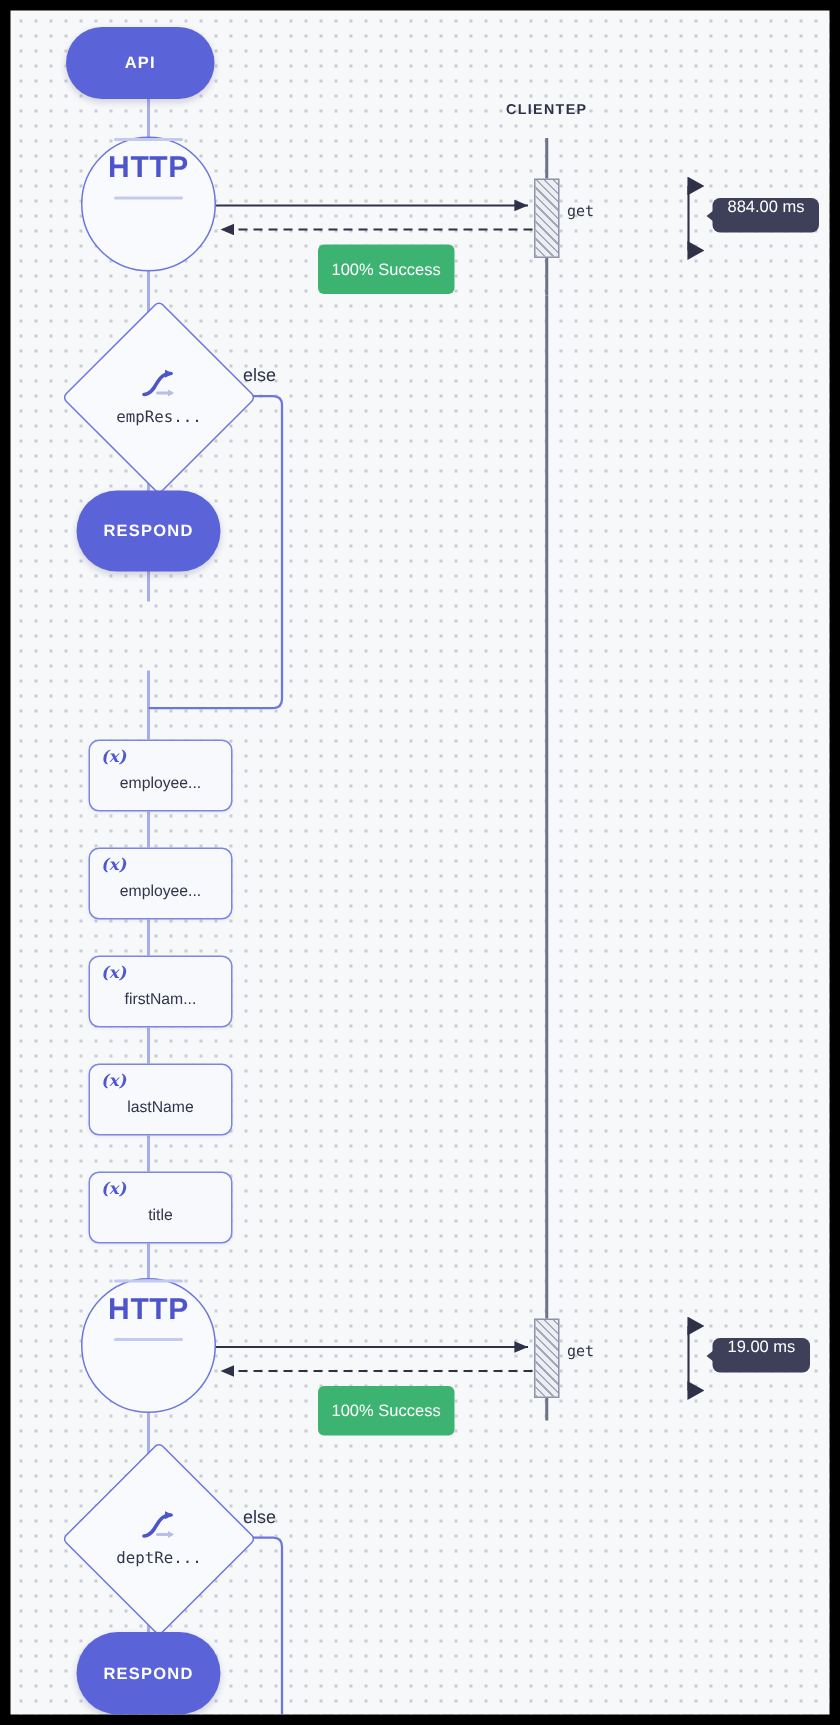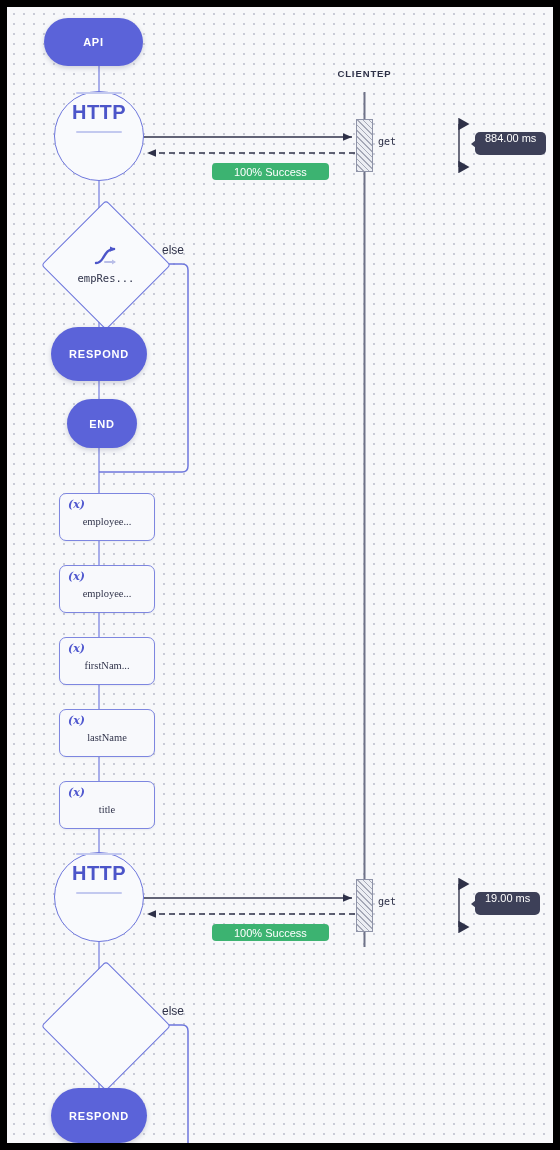--- a/index.html
+++ b/index.html
@@ -95,21 +95,21 @@
   }
   .varbox .vx {
     position: absolute; left: 8px; top: 4px;
     font-family: "DejaVu Serif", serif;
     font-style: italic; font-weight: 700;
     font-size: 11px; color: #5058cf;
   }
   .varbox .vname {
     position: absolute; left: 0; right: 0; top: 22px;
     text-align: center;
-    font-family: Liberation Serif, serif;
+    font-family: Liberation Sans, sans-serif;
     font-size: 10.5px; color: #31344b;
   }
 
   
   .lifeline-label {
     position: absolute;
     left: 300px; top: 61px; width: 115px;
     text-align: center;
     font-size: 9.5px; font-weight: 700;
     letter-spacing: 0.9px;
@@ -133,22 +133,22 @@
   .msg-label.m1 { left: 371px; top: 129px; }
   .msg-label.m2 { left: 371px; top: 889px; }
 
   .badge {
     position: absolute;
     display: flex; align-items: center; 
     background: #3cb371;
     color: #ffffff;
     border-radius: 4px;
     font-size: 11px;
-    padding: 0 22px;
-    height: 17px;
+    padding: 0 9px;
+    height: 33px;
     white-space: nowrap;
   }
   .badge.b1 { left: 205px; top: 156px; }
   .badge.b2 { left: 205px; top: 917px; }
 
   .tooltip {
     position: absolute;
     display: flex; justify-content: center;
     background: #3d4058;
     color: #ffffff;
@@ -252,23 +252,20 @@
       <path d="M19,13.6 L23,16 L19,18.4 z" fill="#b9bee8"></path>
     </svg>
     <span class="dtext">empRes...</span>
   </div>
   <span class="branch-label e1">else</span>
 
   <div class="pill resp1">
     <span>RESPOND</span>
   </div>
 
-  <div class="pill end">
-    <span>END</span>
-  </div>
 
   <div class="varbox" style="top:486px">
     <span class="vx">(x)</span>
     <span class="vname">employee...</span>
   </div>
   <div class="varbox" style="top:558px">
     <span class="vx">(x)</span>
     <span class="vname">employee...</span>
   </div>
   <div class="varbox" style="top:630px">
@@ -284,20 +281,29 @@
     <span class="vname">title</span>
   </div>
 
   <div class="http-circle h2">
     <span class="bar"></span>
     <span class="label">HTTP</span>
     <span class="bar"></span>
   </div>
 
   <div class="diamond d2"></div>
+  <div class="diamond-content d2">
+    <svg width="26" height="20" viewBox="0 0 26 20">
+      <path d="M3,17 C3,17 7,17 10,12 C13,7 15,3 21,3" stroke="#4c55c9" stroke-width="2.4" fill="none" stroke-linecap="round"></path>
+      <path d="M17,0.5 L22.5,3 L17,5.8 z" fill="#4c55c9"></path>
+      <path d="M12,16 L21,16" stroke="#b9bee8" stroke-width="2" fill="none" stroke-linecap="round"></path>
+      <path d="M19,13.6 L23,16 L19,18.4 z" fill="#b9bee8"></path>
+    </svg>
+    <span class="dtext">deptRe...</span>
+  </div>
   <span class="branch-label e2">else</span>
 
   <div class="pill resp2">
     <span>RESPOND</span>
   </div>
 
   <div class="lifeline-label">CLIENTEP</div>
 
   <div class="activation a1"></div>
   <span class="msg-label m1">get</span>

